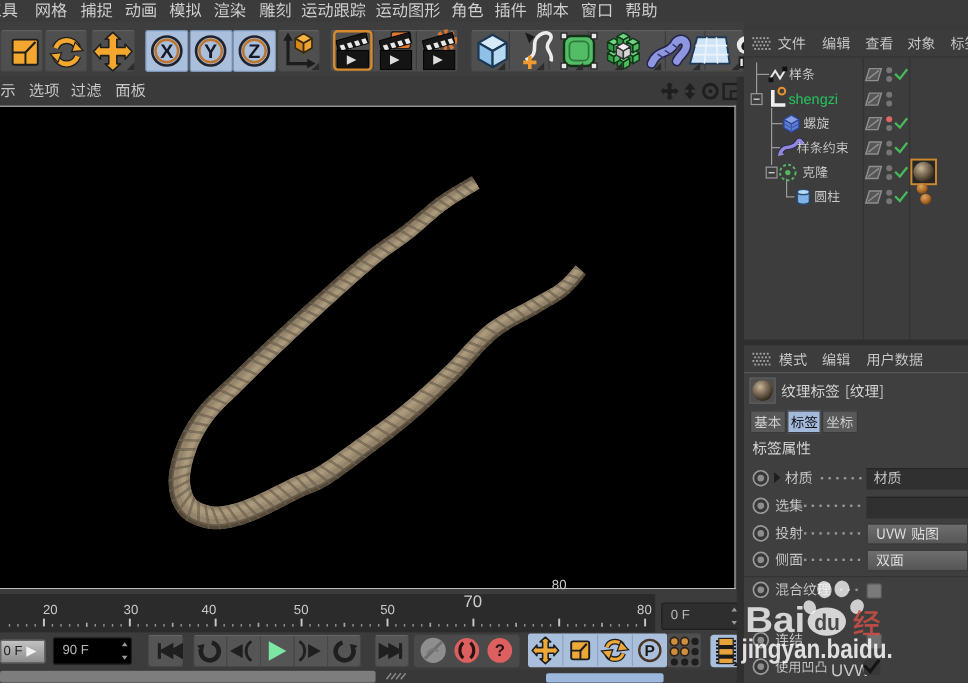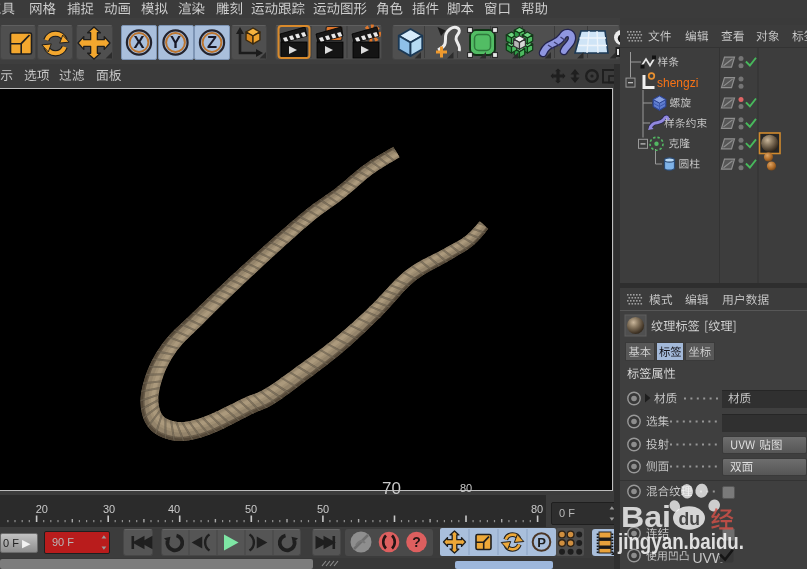--- a/index.html
+++ b/index.html
@@ -82,30 +82,30 @@
       <rect x="515.4" y="520" width="1.2" height="2.2" fill="#8f8f8f"></rect>
       <rect x="522.6" y="520" width="1.2" height="2.2" fill="#8f8f8f"></rect>
       <rect x="529.7" y="520" width="1.2" height="2.2" fill="#8f8f8f"></rect>
       <rect x="536.8" y="515.5" width="1.6" height="6.5" fill="#c8c8c8"></rect>
     </svg>
     <div style="position:absolute;left:24px;top:502.5px;width:24px;text-align:right;font-size:11px;line-height:1.2;color:#c9c9c9">20</div>
     <div style="position:absolute;left:103px;top:502.5px;width:24px;text-align:left;font-size:11px;line-height:1.2;color:#c9c9c9">30</div>
     <div style="position:absolute;left:168px;top:502.5px;width:24px;text-align:left;font-size:11px;line-height:1.2;color:#c9c9c9">40</div>
     <div style="position:absolute;left:239px;top:502.5px;width:24px;text-align:center;font-size:11px;line-height:1.2;color:#c9c9c9">50</div>
     <div style="position:absolute;left:311px;top:502.5px;width:24px;text-align:center;font-size:11px;line-height:1.2;color:#c9c9c9">50</div>
-    <div style="position:absolute;left:382px;top:479px;width:24px;font-size:17px;line-height:1.2;color:#c9c9c9">70</div>
+    <div style="position:absolute;left:382px;top:493px;width:24px;text-align:center;font-size:14px;line-height:1.2;color:#c9c9c9">70</div>
     <div style="position:absolute;left:454px;top:482px;width:24px;text-align:center;font-size:11px;line-height:1.2;color:#c9c9c9">80</div>
     <div style="position:absolute;left:525px;top:502.5px;width:24px;text-align:center;font-size:11px;line-height:1.2;color:#c9c9c9">80</div>
     <div style="position:absolute;left:551px;top:502px;width:66px;height:23px;background:#2e2e2e;border:1px solid #1f1f1f;box-sizing:border-box;border-radius:2px;font-size:11px;line-height:1.2;color:#b8b8b8;line-height:21px;padding-left:7px">0 F</div>
     <svg style="position:absolute;left:0;top:0;z-index:2" width="807" height="569">
       <path d="M609.5 509.5 l2.4 -3.2 l2.4 3.2 Z" fill="#9a9a9a"></path>
       <path d="M609.5 517.5 l2.4 3.2 l2.4 -3.2 Z" fill="#9a9a9a"></path>
     </svg>
     <div style="position:absolute;left:0;top:533px;width:38px;height:20px;background:linear-gradient(#c2c2c2,#8e8e8e);border:1px solid #6a6a6a;box-sizing:border-box;border-radius:2px;font-size:11px;line-height:1.2;color:#222;line-height:18px;padding-left:2px;overflow:hidden">0 F <span style="color:#f2f2f2">▶</span></div>
-    <div style="position:absolute;left:44px;top:531px;width:66px;height:23px;background:#b91c1c;border:1px solid #1f1f1f;box-sizing:border-box;border-radius:2px;font-size:11px;line-height:1.2;color:#b8b8b8;line-height:21px;padding-left:7px">90 F</div>
+    <div style="position:absolute;left:44px;top:531px;width:66px;height:23px;background:#000000;border:1px solid #1f1f1f;box-sizing:border-box;border-radius:2px;font-size:11px;line-height:1.2;color:#b8b8b8;line-height:21px;padding-left:7px">90 F</div>
     <svg style="position:absolute;left:0;top:0;z-index:2" width="807" height="569">
       <path d="M101.5 538.5 l2.4 -3.2 l2.4 3.2 Z" fill="#9a9a9a"></path>
       <path d="M101.5 546.5 l2.4 3.2 l2.4 -3.2 Z" fill="#9a9a9a"></path>
     </svg>
     <div style="position:absolute;left:123px;top:529px;width:30px;height:27px;background:#555;border:1px solid #474747;border-top-color:#676767;box-sizing:border-box;border-radius:3px"></div>
     <div style="position:absolute;left:161px;top:529px;width:140px;height:27px;background:#555;border:1px solid #474747;border-top-color:#676767;box-sizing:border-box;border-radius:3px"></div>
     <div style="position:absolute;left:312px;top:529px;width:29px;height:27px;background:#555;border:1px solid #474747;border-top-color:#676767;box-sizing:border-box;border-radius:3px"></div>
     <div style="position:absolute;left:345px;top:529px;width:88px;height:27px;background:#4a4a4a;border-radius:3px"></div>
     <div style="position:absolute;left:440px;top:528px;width:116px;height:28px;background:#a9bfdc;border-radius:2px"></div>
     <div style="position:absolute;left:556px;top:528px;width:28px;height:28px;background:#4e4e4e;border-radius:2px"></div>
@@ -340,21 +340,21 @@
     <div style="position:absolute;left:625px;top:342px;width:30px;height:19px;background:#585858;border:1px solid #3a3a3a;box-sizing:border-box;z-index:4"></div>
     <div style="position:absolute;left:656px;top:342px;width:28px;height:19px;background:#a3b9d9;border:1px solid #3a3a3a;box-sizing:border-box;z-index:4"></div>
     <div style="position:absolute;left:685px;top:342px;width:30px;height:19px;background:#585858;border:1px solid #3a3a3a;box-sizing:border-box;z-index:4"></div>
     <div style="position:absolute;left:722px;top:390px;width:85px;height:17px;background:#303030;border-top:1px solid #262626;z-index:4"></div>
     <div style="position:absolute;left:722px;top:413.5px;width:85px;height:17px;background:#303030;border-top:1px solid #262626;z-index:4"></div>
     <div style="position:absolute;left:722px;top:436px;width:85px;height:18px;background:linear-gradient(#6e6e6e,#565656);border-radius:2px;border:1px solid #3a3a3a;box-sizing:border-box;z-index:4"></div>
     <div style="position:absolute;left:722px;top:458px;width:85px;height:18px;background:linear-gradient(#6e6e6e,#565656);border-radius:2px;border:1px solid #3a3a3a;box-sizing:border-box;z-index:4"></div>
     <div style="position:absolute;left:620px;top:480px;width:187px;height:1px;background:#333;z-index:4"></div>
     <div style="position:absolute;left:722px;top:486px;width:11px;height:11px;background:#7a7a7a;border:1px solid #565656;border-radius:2px;z-index:4"></div>
     <div style="position:absolute;left:722px;top:528px;width:11px;height:11px;background:#6f6f6f;border:1px solid #565656;border-radius:2px;z-index:4"></div>
-    <div style="position:absolute;left:657px;top:76px;width:60px;font-size:12px;line-height:1.2;color:#f97316;z-index:5">shengzi</div>
+    <div style="position:absolute;left:657px;top:76px;width:60px;font-size:12px;line-height:1.2;color:#22c55e;z-index:5">shengzi</div>
     <div style="position:absolute;left:692.5px;top:550px;width:30px;font-size:14px;line-height:1.2;color:#c8c8c8;z-index:5">UVW</div>
     <svg style="position:absolute;left:0;top:0;z-index:5" width="807" height="569">
       <rect x="627.0" y="31.0" width="1.6" height="1.6" fill="#9f9f9f"></rect>
       <rect x="630.0" y="31.0" width="1.6" height="1.6" fill="#9f9f9f"></rect>
       <rect x="633.0" y="31.0" width="1.6" height="1.6" fill="#9f9f9f"></rect>
       <rect x="636.0" y="31.0" width="1.6" height="1.6" fill="#9f9f9f"></rect>
       <rect x="639.0" y="31.0" width="1.6" height="1.6" fill="#9f9f9f"></rect>
       <rect x="628.5" y="34.0" width="1.6" height="1.6" fill="#9f9f9f"></rect>
       <rect x="631.5" y="34.0" width="1.6" height="1.6" fill="#9f9f9f"></rect>
       <rect x="634.5" y="34.0" width="1.6" height="1.6" fill="#9f9f9f"></rect>

